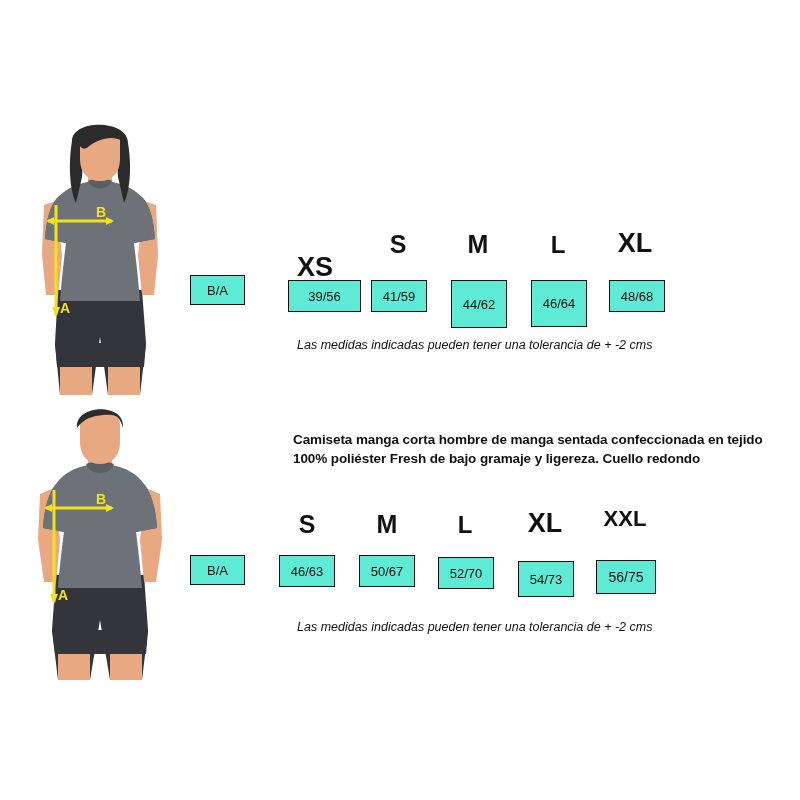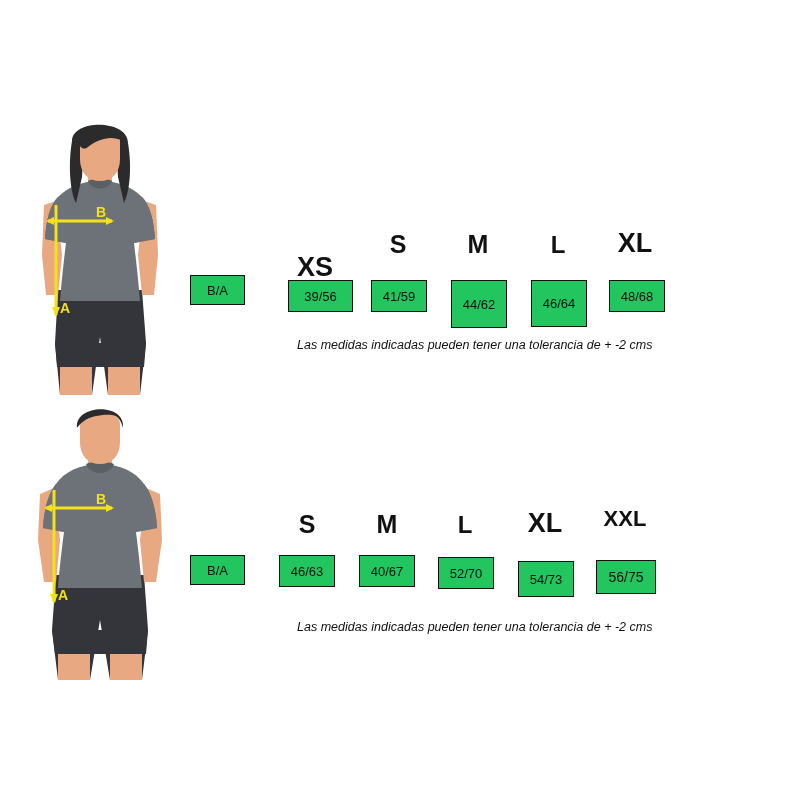--- a/index.html
+++ b/index.html
@@ -76,21 +76,21 @@
   .size-label {
     position: absolute;
     text-align: center;
     font-weight: bold;
     color: #111;
     line-height: 1;
   }
   .cell {
     position: absolute;
     border: 1px solid #111111;
-    background: #22c55e;
+    background: #5eead4;
     box-sizing: border-box;
     display: flex;
     align-items: center;
     justify-content: center;
     font-size: 13px;
     color: #111111;
   }
   .cell.ba {
     font-size: 13px;
   }
@@ -151,21 +151,21 @@
       <div class="size-row" style="top:125px;">
         <div class="size-label" style="left:100px; top:0; width:60px; font-size:27px;margin-top:24px;">XS</div>
         <div class="size-label" style="left:183px; top:2px; width:60px; font-size:25px;">S</div>
         <div class="size-label" style="left:263px; top:2px; width:60px; font-size:25px;">M</div>
         <div class="size-label" style="left:343px; top:3px; width:60px; font-size:24px;">L</div>
         <div class="size-label" style="left:420px; top:0; width:60px; font-size:27px;">XL</div>
       </div>
 
       <div class="size-row" style="top:170px;">
         <div class="cell ba" style="left:5px; top:0; width:55px; height:30px;">B/A</div>
-        <div class="cell" style="left:103px; top:5px; width:65px; height:32px;text-align:center;">39/56</div>
+        <div class="cell" style="left:103px; top:5px; width:73px; height:32px;text-align:center;">39/56</div>
         <div class="cell" style="left:186px; top:5px; width:56px; height:32px;">41/59</div>
         <div class="cell" style="left:266px; top:5px; width:56px; height:48px;">44/62</div>
         <div class="cell" style="left:346px; top:5px; width:56px; height:47px;">46/64</div>
         <div class="cell" style="left:424px; top:5px; width:56px; height:32px;">48/68</div>
       </div>
 
       <div class="tolerance" style="top:233px;">Las medidas indicadas pueden tener una tolerancia de + -2 cms</div>
     </div>
   </div>
 
@@ -198,33 +198,34 @@
         <polygon points="54,214 50,204 58,204" fill="#f5e11a"></polygon>
         <line x1="46" y1="118" x2="112" y2="118" stroke="#f5e11a" stroke-width="3"></line>
         <polygon points="44,118 52,114 52,122" fill="#f5e11a"></polygon>
         <polygon points="114,118 106,114 106,122" fill="#f5e11a"></polygon>
         <text x="58" y="210" font-family="Liberation Sans, sans-serif" font-size="14" font-weight="bold" fill="#f5e11a">A</text>
         <text x="96" y="114" font-family="Liberation Sans, sans-serif" font-size="14" font-weight="bold" fill="#f5e11a">B</text>
       </svg>
     </div>
 
     <div class="panel">
+      <div class="desc">Camiseta manga corta hombre de manga sentada confeccionada en tejido 100% poliéster Fresh  de bajo gramaje y ligereza. Cuello redondo</div>
 
       <div class="size-row" style="top:120px;">
         <div class="size-label" style="left:92px; top:2px; width:60px; font-size:25px;">S</div>
         <div class="size-label" style="left:172px; top:2px; width:60px; font-size:25px;">M</div>
         <div class="size-label" style="left:250px; top:3px; width:60px; font-size:24px;">L</div>
         <div class="size-label" style="left:330px; top:0px; width:60px; font-size:27px;">XL</div>
         <div class="size-label" style="left:405px; top:-2px; width:70px; font-size:22px;">XXL</div>
       </div>
 
       <div class="size-row" style="top:165px;">
         <div class="cell ba" style="left:5px; top:0; width:55px; height:30px;">B/A</div>
         <div class="cell" style="left:94px; top:0px; width:56px; height:32px;">46/63</div>
-        <div class="cell" style="left:174px; top:0px; width:56px; height:32px;">40/67</div>
+        <div class="cell" style="left:174px; top:0px; width:56px; height:32px;">50/67</div>
         <div class="cell" style="left:253px; top:2px; width:56px; height:32px;">52/70</div>
         <div class="cell" style="left:333px; top:6px; width:56px; height:36px;">54/73</div>
         <div class="cell" style="left:411px; top:5px; width:60px; height:34px; font-size:14px;">56/75</div>
       </div>
 
       <div class="tolerance" style="top:230px;">Las medidas indicadas pueden tener una tolerancia de + -2 cms</div>
     </div>
   </div>
 
 </div>

